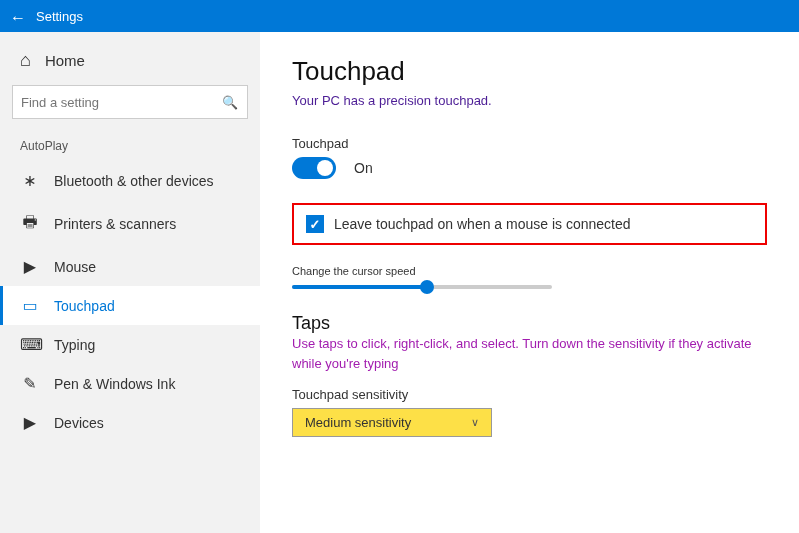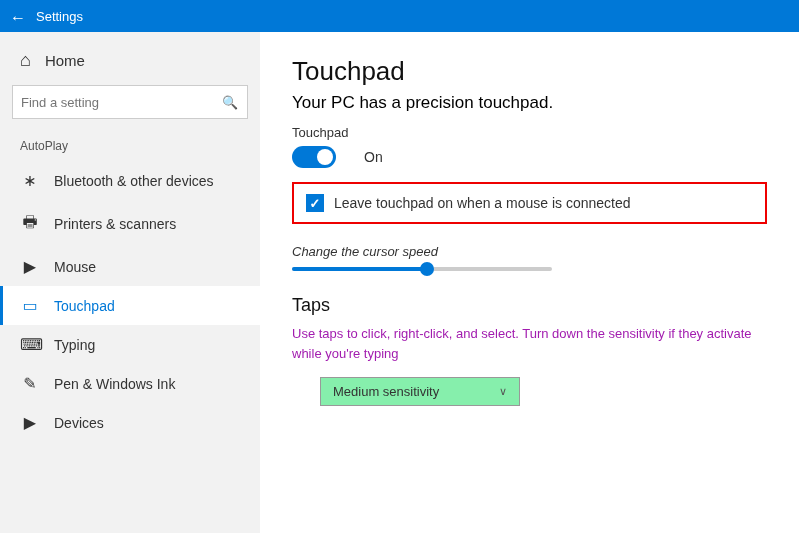--- a/index.html
+++ b/index.html
@@ -120,37 +120,37 @@
       background: #fff;
     }
 
     .page-title {
       font-size: 26px;
       font-weight: 300;
       color: #111;
       margin-bottom: 6px;
     }
     .page-subtitle {
-      font-size: 17px;
-      color: #000000;
-      margin-bottom: 12px;
+      font-size: 13px;
+      color: #4c1d95;
+      margin-bottom: 28px;
     }
 
     .section-label {
       font-size: 13px;
       color: #333;
       margin-bottom: 6px;
     }
 
     
     .toggle-row {
       display: flex;
       align-items: center;
-      gap: 28px;
-      margin-bottom: 14px;
+      gap: 18px;
+      margin-bottom: 24px;
     }
     .toggle {
       width: 44px;
       height: 22px;
       background: #0078d7;
       border-radius: 11px;
       position: relative;
       cursor: pointer;
       flex-shrink: 0;
     }
@@ -198,24 +198,23 @@
     .checkbox-label {
       font-size: 14px;
       color: #333;
     }
 
     
     .slider-section {
       margin-bottom: 24px;
     }
     .slider-label {
-      font-size: 13px;
+      font-size: 11px;
       color: #333;
       margin-bottom: 8px;
-      font-style: italic;
     }
     .slider-track {
       position: relative;
       height: 4px;
       background: #ccc;
       border-radius: 2px;
       width: 260px;
       margin-top: 6px;
     }
     .slider-fill {
@@ -237,21 +236,21 @@
       background: #0078d7;
       border-radius: 50%;
       cursor: pointer;
     }
 
     
     .taps-title {
       font-size: 18px;
       font-weight: 300;
       color: #111;
-      margin-bottom: 8px;
+      margin-bottom: 0;
     }
     .taps-desc {
       font-size: 13px;
       color: #a21caf;
       margin-bottom: 14px;
       line-height: 1.5;
     }
     .sensitivity-label {
       font-size: 13px;
       color: #333;
@@ -260,24 +259,23 @@
 
     
     .dropdown {
       display: flex;
       align-items: center;
       justify-content: space-between;
       border: 1px solid #999;
       padding: 6px 12px;
       width: 200px;
       cursor: pointer;
-      background: #86efac;
-      font-size: 13px;
-      color: #333;
-      margin-left: 28px;
+      background: #fde047;
+      font-size: 13px;
+      color: #333;
     }
     .dropdown .chevron {
       font-size: 11px;
       color: #555;
     }
   </style>
 </head>
 <body>
 
 <div class="title-bar">
@@ -363,20 +361,21 @@
       <div class="slider-label">Change the cursor speed</div>
       <div class="slider-track">
         <div class="slider-fill"></div>
         <div class="slider-thumb"></div>
       </div>
     </div>
 
     <div class="taps-title">Taps</div>
     <div class="taps-desc">Use taps to click, right-click, and select. Turn down the sensitivity if they activate while you're typing</div>
 
+    <div class="sensitivity-label">Touchpad sensitivity</div>
 
     <div class="dropdown">
       <span>Medium sensitivity</span>
       <span class="chevron">∨</span>
     </div>
 
   </div>
 </div>
 
 </body></html>

